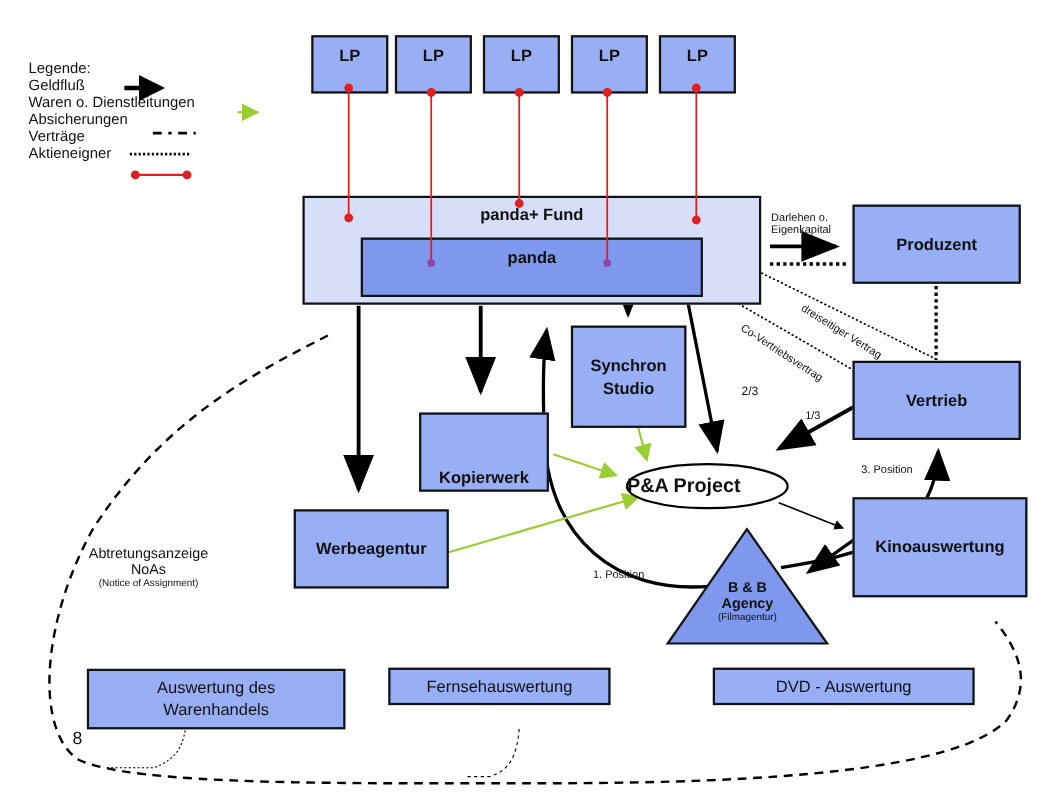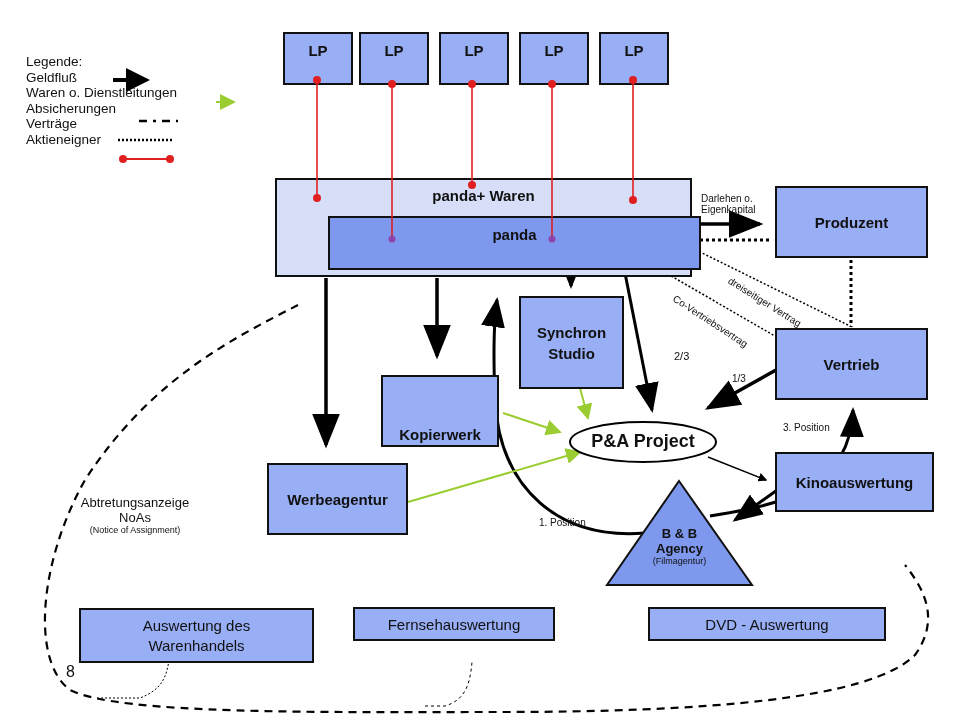--- a/index.html
+++ b/index.html
@@ -88,23 +88,23 @@
     <span>LP</span>
   </div>
 <div class="box top" style="left:519px;top:32px;width:70px;height:53px;">
     <span>LP</span>
   </div>
 <div class="box top" style="left:599px;top:32px;width:70px;height:53px;">
     <span>LP</span>
   </div>
 
 <div class="outer" style="left:275px;top:178px;width:417px;height:99px;">
-  <div style="position:absolute;left:0;right:0;top:7px;text-align:center;font-weight:bold;font-size:15px;color:#111;">panda+ Waren</div>
+  <div style="position:absolute;left:0;right:0;top:7px;text-align:center;font-weight:bold;font-size:15px;color:#111;">panda+ Fund</div>
 </div>
-<div class="inner" style="left:328px;top:216px;width:373px;height:54px;">
+<div class="inner" style="left:328px;top:216px;width:311px;height:54px;">
   <div>panda</div>
 </div>
 
 <svg width="960" height="720" style="position:absolute;left:0;top:0;pointer-events:none;">
   <g stroke="#e02020" stroke-width="1.6">
     <line x1="317" y1="80" x2="317" y2="198"></line>
     <line x1="392" y1="84" x2="392" y2="239"></line>
     <line x1="472" y1="84" x2="472" y2="185"></line>
     <line x1="552" y1="84" x2="552" y2="239"></line>
     <line x1="633" y1="80" x2="633" y2="200"></line>
@@ -134,25 +134,25 @@
 </div>
 <div class="box" style="left:775px;top:328px;width:153px;height:72px;">
     <span>Vertrieb</span>
   </div>
 <div class="box" style="left:381px;top:375px;width:118px;height:72px;align-items:flex-end;">
     <span>Kopierwerk</span>
   </div>
 <div class="box" style="left:267px;top:463px;width:141px;height:72px;">
     <span>Werbeagentur</span>
   </div>
-<div class="box" style="left:775px;top:452px;width:159px;height:60px;">
+<div class="box" style="left:775px;top:452px;width:159px;height:91px;">
     <span>Kinoauswertung</span>
   </div>
 
-<div class="lbl" style="left:570px;top:431px;width:146px;text-align:center;font-weight:bold;font-size:18px;">P&amp;A Project</div>
+<div class="lbl" style="left:570px;top:431px;width:146px;font-weight:bold;font-size:18px;">P&amp;A Project</div>
 
 <div style="position:absolute;left:627px;top:526px;width:105px;text-align:center;color:#111;">
   <div style="font-weight:bold;font-size:13px;line-height:15px;">B &amp; B</div>
   <div style="font-weight:bold;font-size:13px;line-height:15px;">Agency</div>
   <div style="font-size:9px;line-height:11px;">(Filmagentur)</div>
 </div>
 
 <div class="box normal" style="left:79px;top:608px;width:235px;height:55px;flex-direction:column;line-height:20px;">
   <span>Auswertung des</span>
   <span>Warenhandels</span>

